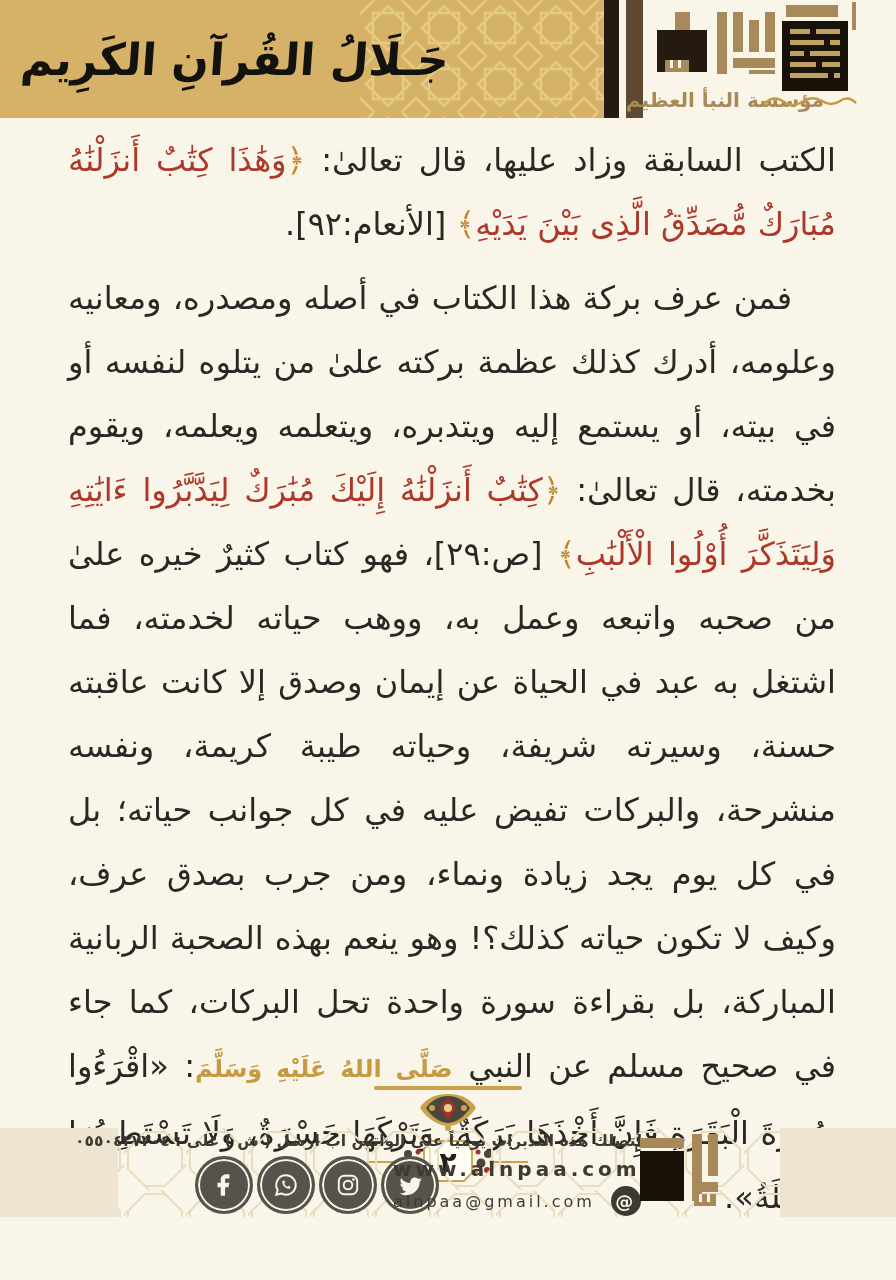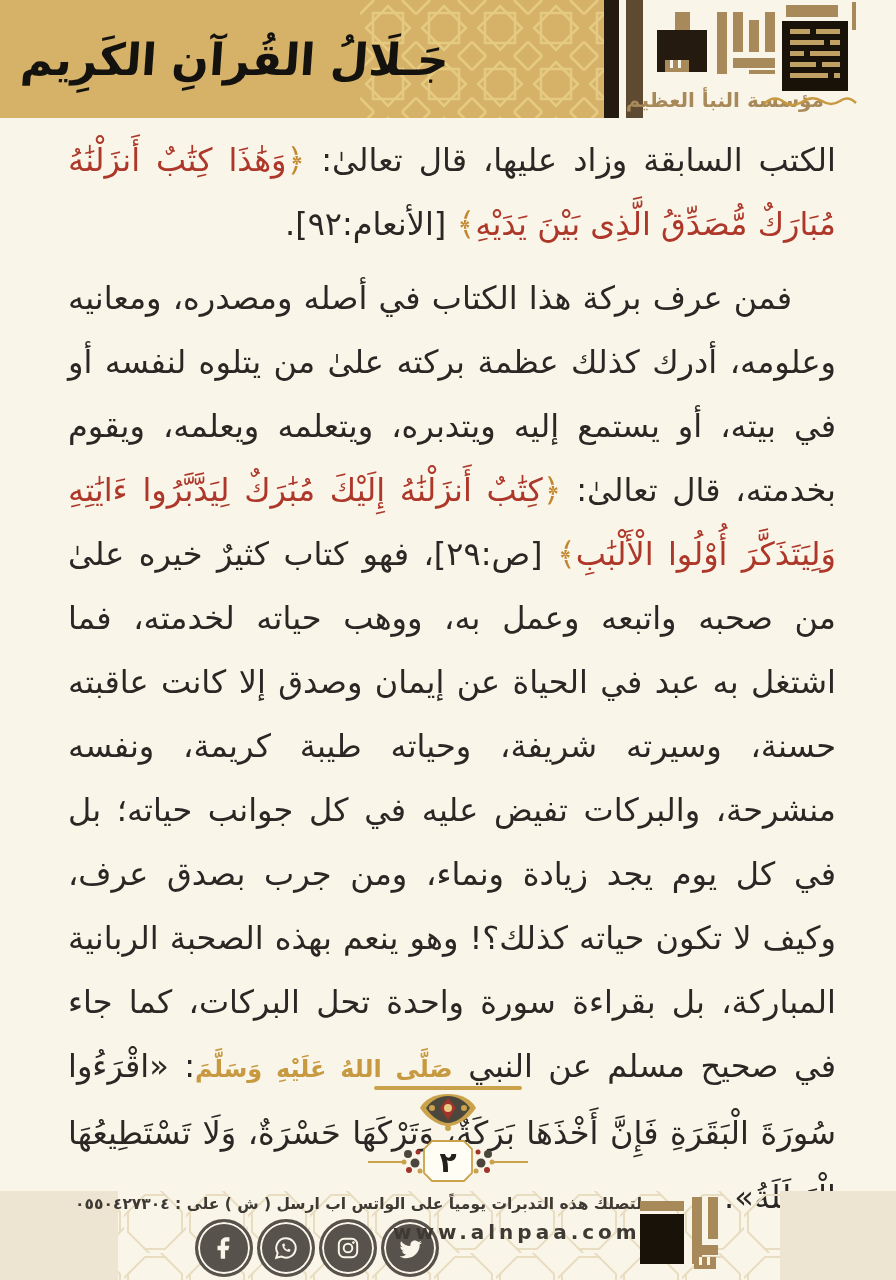--- a/index.html
+++ b/index.html
@@ -38,21 +38,21 @@
   .honorific{color:#c79a42;font-size:24px;font-weight:700;}
   
   .divider-wrap{position:absolute;left:368px;top:1086px;width:160px;height:48px;}
   .badge-wrap{position:absolute;left:368px;top:1136px;width:160px;height:52px;}
   .badge-number{
     position:absolute;left:56px;top:6px;width:48px;height:40px;
     display:flex;align-items:center;justify-content:center;
     color:#23201c;font-size:28px;font-weight:700;
   }
   
-  .footer-band{position:absolute;left:0;top:1191px;width:748px;height:89px;padding-left:10px;}
+  .footer-band{position:absolute;left:0;top:1128px;width:748px;height:89px;padding-left:10px;}
   .footer-pattern{position:absolute;left:0;top:0;width:896px;height:89px;}
   .beige-block{position:absolute;top:0;height:89px;background:#ede5d2;}
   .beige-left{left:0;width:118px;}
   .beige-right{left:780px;width:116px;}
   .subscribe-line{
     position:absolute;left:180px;top:4px;width:462px;
     direction:rtl;text-align:left;
     color:#3e3a33;font-size:15.5px;font-weight:700;white-space:nowrap;
   }
   .subscribe-line .phone{letter-spacing:4px;}
@@ -217,20 +217,24 @@
   </div>
 
   <div class="website-line">
     <span>www.alnpaa.com</span>
     <svg width="28" height="28" viewBox="0 0 24 24" fill="none" stroke="#3e3a33" stroke-width="1.6">
       <circle cx="12" cy="12" r="9"></circle>
       <ellipse cx="12" cy="12" rx="4" ry="9"></ellipse>
       <path d="M3 12h18M4.5 7h15M4.5 17h15"></path>
     </svg>
   </div>
+  <div class="email-line">
+    <span>alnpaa@gmail.com</span>
+    <span class="round-glyph">@</span>
+  </div>
 
   <svg class="footer-logo" width="80" height="76" viewBox="0 0 80 76">
     <rect x="0" y="4" width="44" height="10" fill="#a8895a"></rect>
     <rect x="0" y="17" width="44" height="50" fill="#191209"></rect>
     <g fill="#a8895a">
       <rect x="52" y="0" width="10" height="67"></rect>
       <rect x="68" y="0" width="10" height="42"></rect>
       <rect x="52" y="48" width="26" height="10"></rect>
     </g>
     <rect x="54" y="60" width="22" height="12" fill="#a8895a"></rect>

